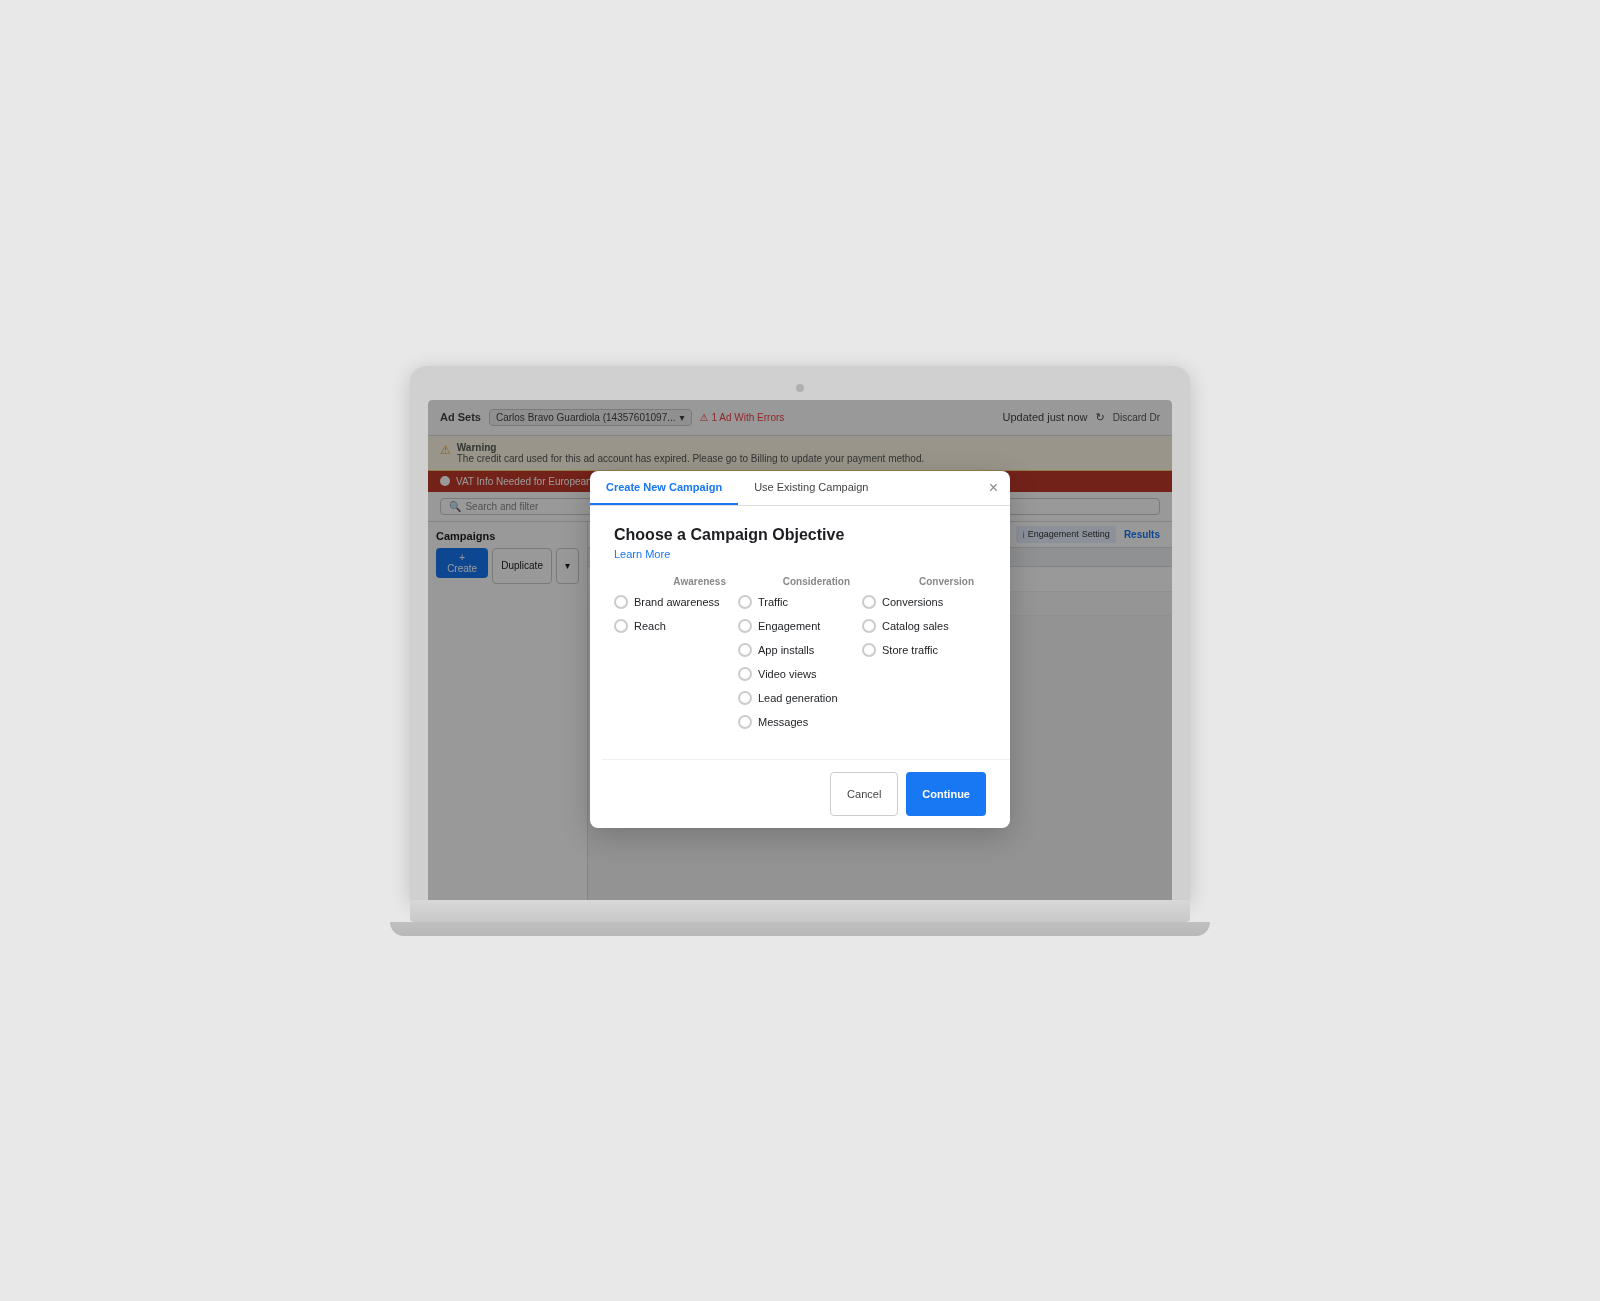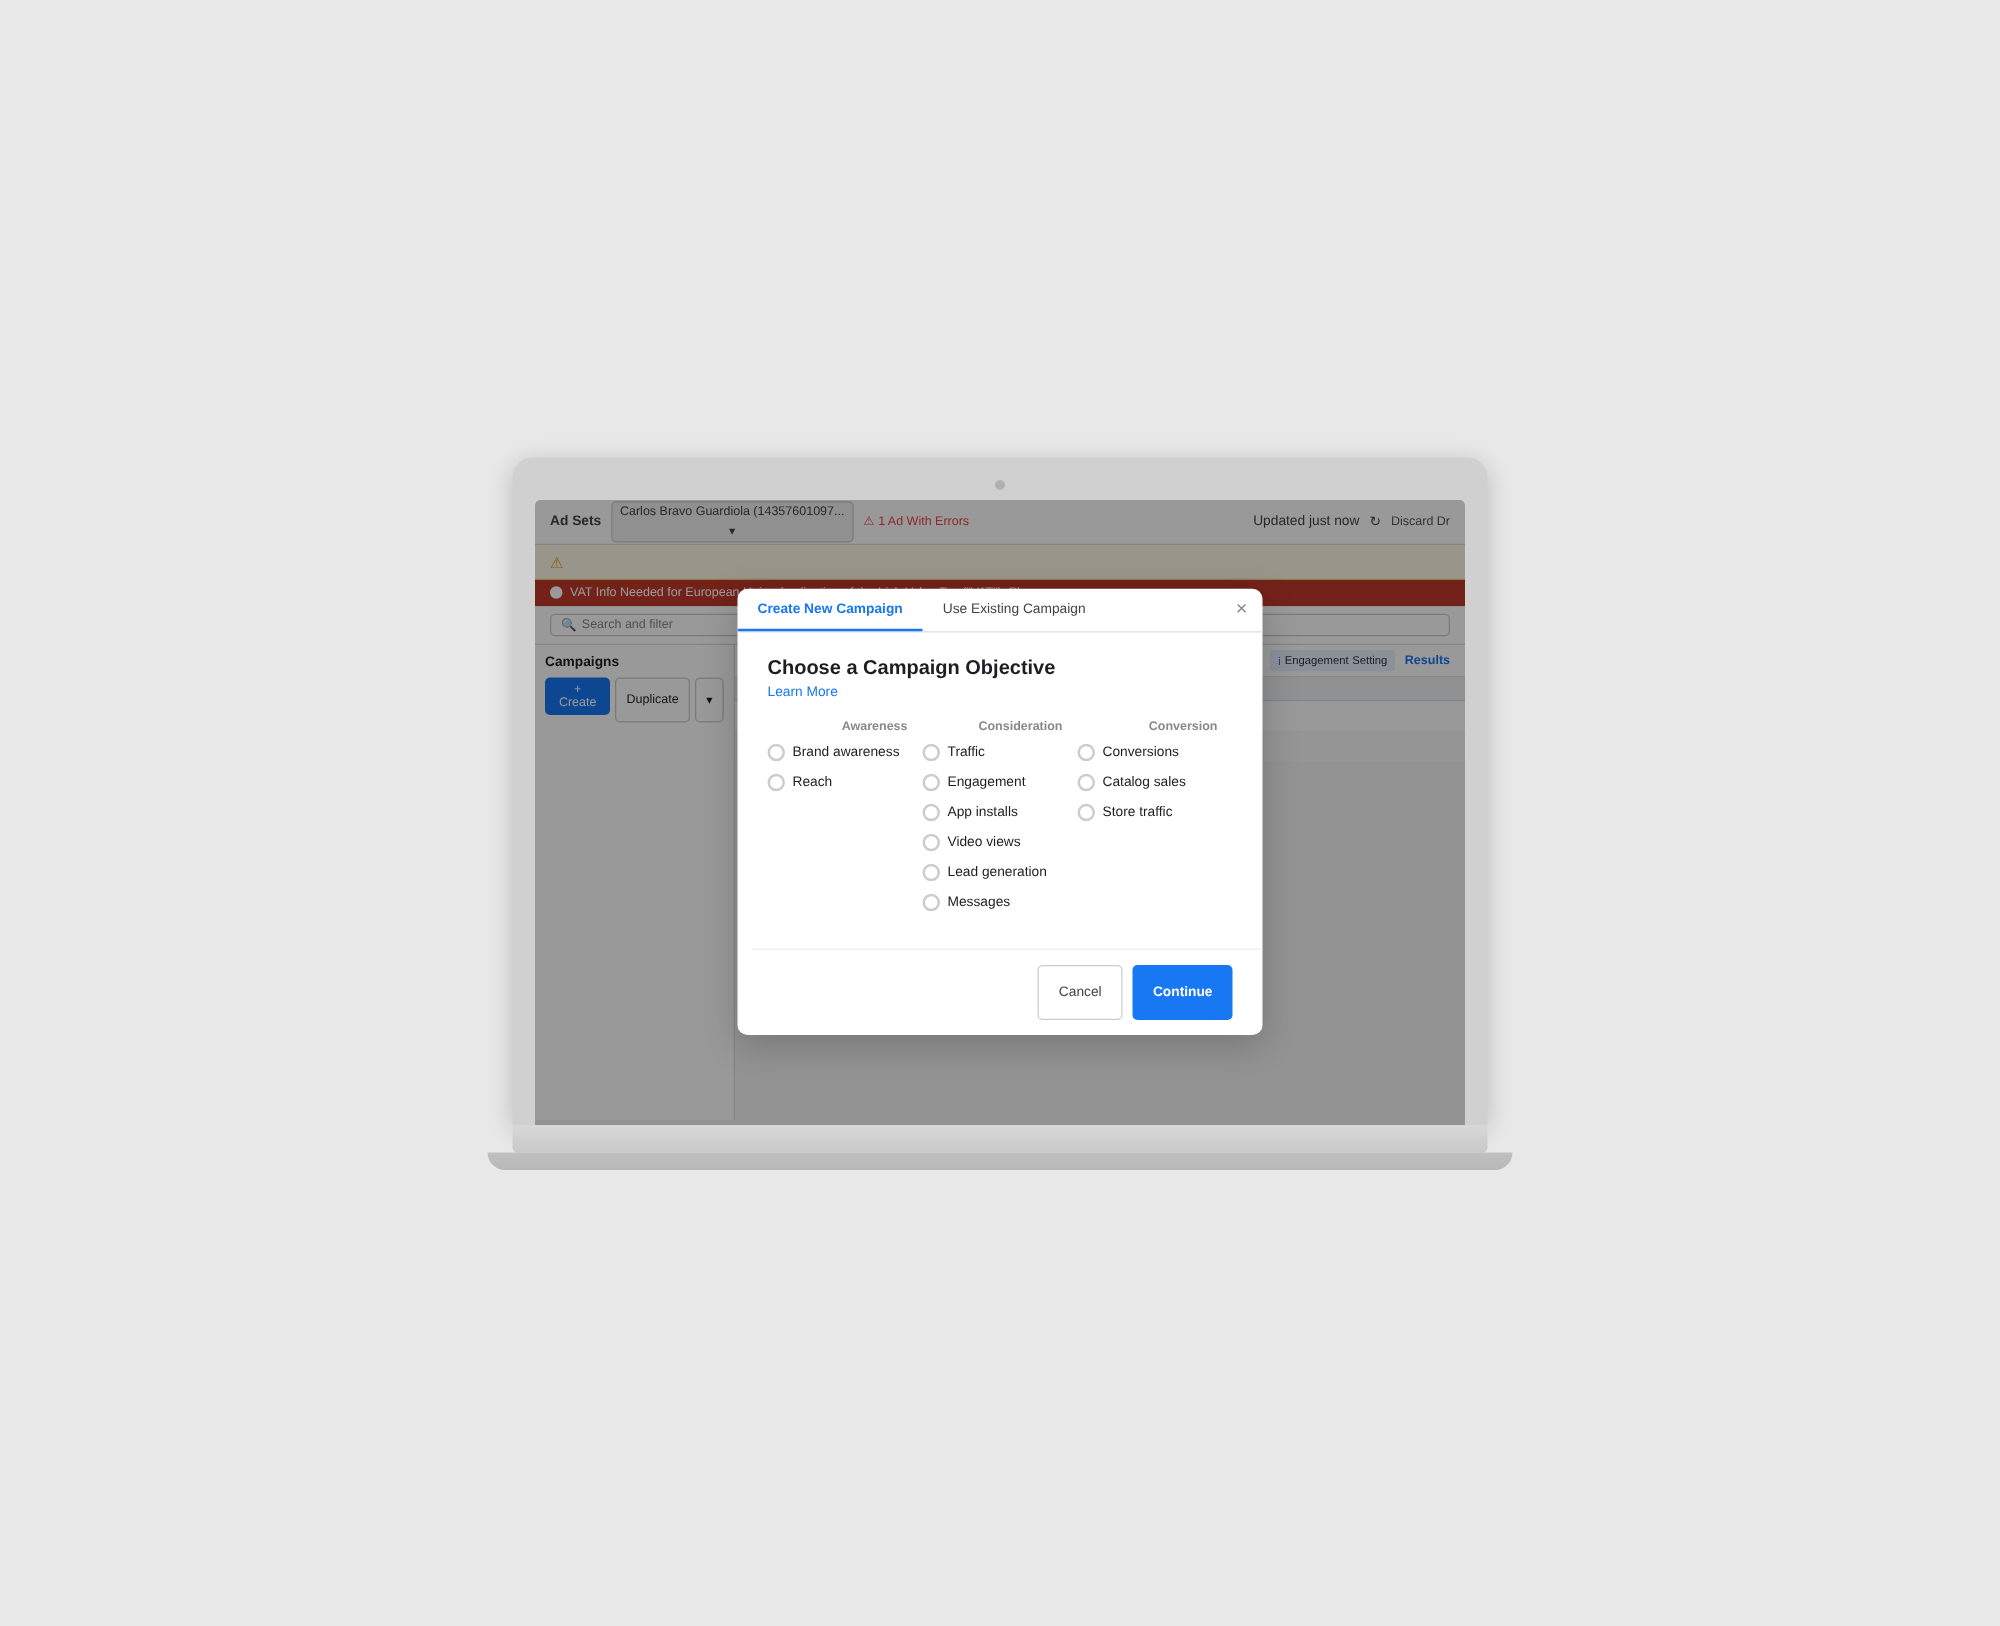--- a/index.html
+++ b/index.html
@@ -79,21 +79,20 @@
     .top-bar-right { display: flex; align-items: center; gap: 8px; }
     .account-selector {
       display: flex;
       align-items: center;
       gap: 4px;
       background: #f0f0f0;
       border: 1px solid #ccc;
       border-radius: 4px;
       padding: 2px 6px;
       font-size: 10px;
-      flex-direction: column;
     }
     .error-badge {
       display: flex;
       align-items: center;
       gap: 3px;
       color: #e44;
       font-size: 10px;
     }
     .top-bar-right-btn {
       background: none;
@@ -398,20 +397,24 @@
           </div>
           <div class="top-bar-right">
             <span>Updated just now</span>
             <span style="cursor:pointer;">↻</span>
             <button class="top-bar-right-btn">Discard Dr</button>
           </div>
         </div>
 
         <div class="warning-bar">
           <span class="warning-icon">⚠</span>
+          <div>
+            <div style="font-weight:700;">Warning</div>
+            <div>The credit card used for this ad account has expired. Please go to Billing to update your payment method.</div>
+          </div>
         </div>
 
         <div class="vat-bar">
           <span style="width:10px;height:10px;background:#fff;border-radius:50%;display:inline-block;flex-shrink:0;"></span>
           <span>
             <span>VAT Info Needed for European Union (</span>
             <span>pplication of the Irish Value Tax ("VAT"). Plea</span>
           </span>
         </div>
 

